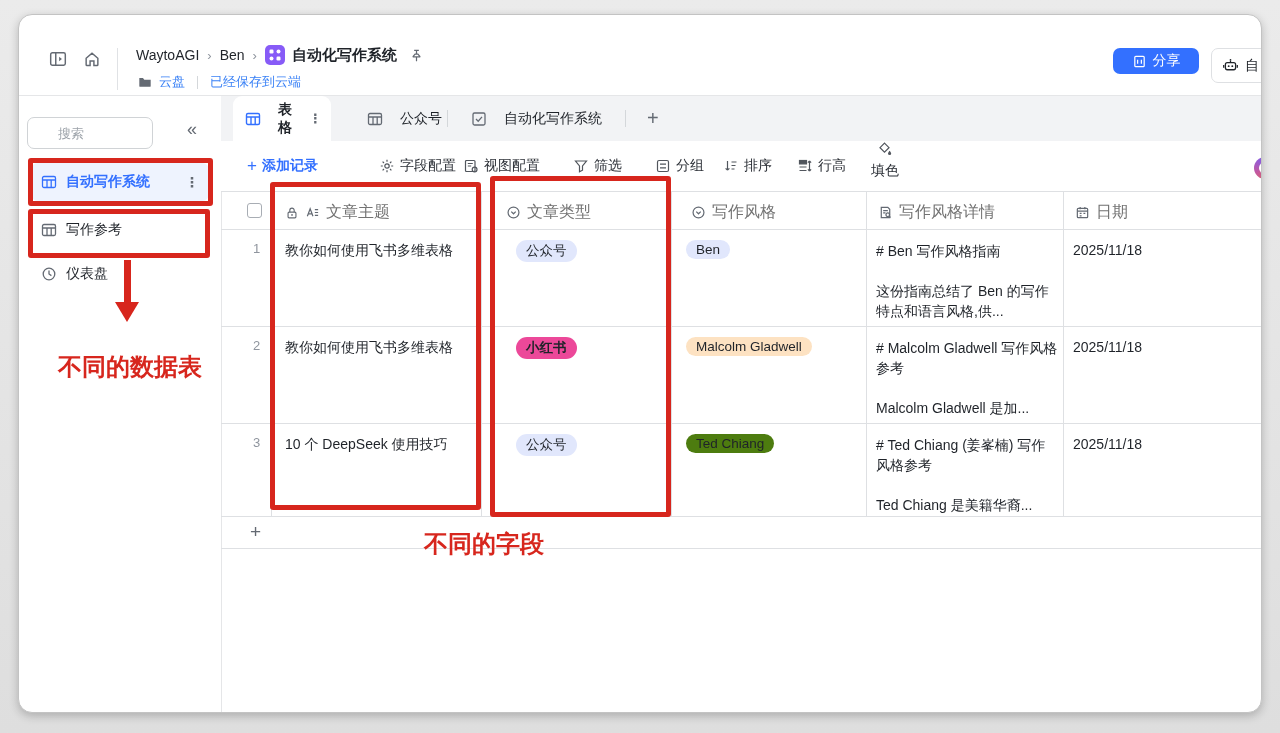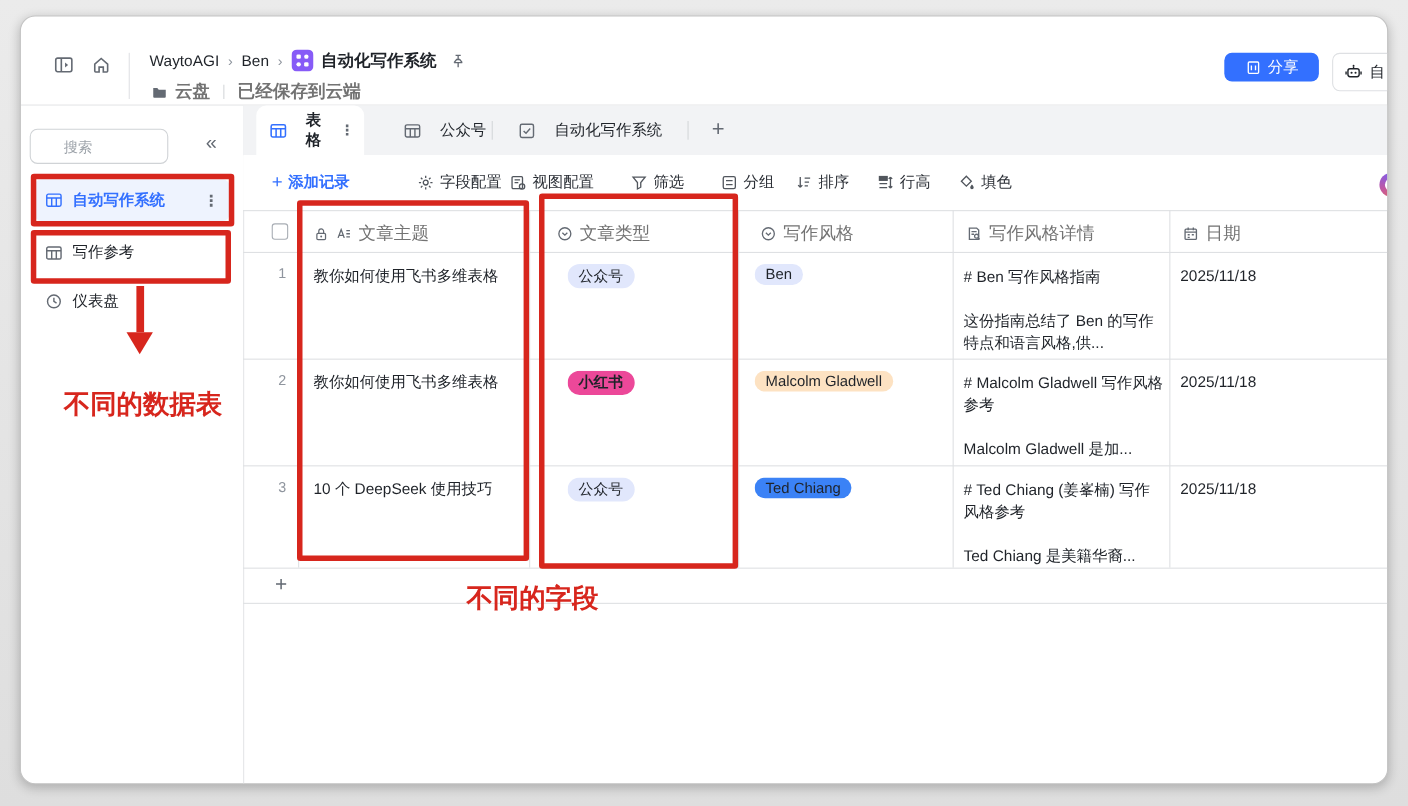--- a/index.html
+++ b/index.html
@@ -8,21 +8,21 @@
   .win { position:absolute; left:18px; top:14px; width:1244px; height:699px; background:#fff; border:1px solid #c3c3c3; border-radius:14px; overflow:hidden; box-shadow:0 3px 10px rgba(0,0,0,.22); }
   .abs { position:absolute; }
   .icon { display:inline-flex; align-items:center; justify-content:center; color:#646a73; }
   .icon svg { display:block; }
   .hline { position:absolute; height:1px; background:#dee0e3; }
   .vline { position:absolute; width:1px; background:#dee0e3; }
   
   .crumb { font-size:14px; color:#1f2329; }
   .crumb-sep { color:#8f959e; font-size:13px; padding:0 8px; }
   .title { font-size:15px; font-weight:bold; }
-  .sub { font-size:16px; color:#737373;font-weight:bold; }
+  .sub { font-size:13px; color:#3b82f6; }
   .btn-blue { background:#3370ff; color:#fff; border-radius:7px; display:flex; align-items:center; gap:6px; justify-content:center; font-size:14px; }
   .btn-ghost { background:#fff; border:1px solid #dee0e3; color:#1f2329; border-radius:7px; display:flex; align-items:center; gap:6px; font-size:14px; padding:0 10px; }
   
   .search { width:126px; height:32px; border:1px solid #d0d3d6; border-radius:7px; padding:0 8px 0 30px; font-size:13px; color:#1f2329; outline:none; font-family:inherit; }
   .search::placeholder { color:#9ca2a9; }
   .side-item { position:absolute; left:12px; width:178px; height:38px; border-radius:7px; display:flex; align-items:center; gap:9px; padding:0 10px; font-size:14px; cursor:pointer; }
   .side-item.active { background:#eef3fe; color:#3370ff; font-weight:bold; }
   .dots { color:#646a73; font-size:14px; letter-spacing:0; }
   
   .tabstrip { position:absolute; left:202px; top:81px; width:1042px; height:45px; background:#f2f3f5; }
@@ -271,21 +271,21 @@
     </div>
     <div class="tool" style="left:576px;">
       <span class="icon">
           <svg width="16" height="16" viewBox="0 0 16 16" fill="none" stroke="#51565d" stroke-width="1.2">
             <rect x="2.5" y="2.5" width="7" height="3.4" fill="#51565d"></rect>
             <path d="M12.5 3v10M12.5 3l-1.6 1.6M12.5 3l1.6 1.6M12.5 13l-1.6-1.6M12.5 13l1.6-1.6M2.5 9h7M2.5 12.5h7"></path>
           </svg>
         </span>
       <span>行高</span>
     </div>
-    <div class="tool" style="left:650px;">
+    <div class="tool" style="left:650px;flex-direction:column;">
       <span class="icon">
           <svg width="16" height="16" viewBox="0 0 16 16" fill="none" stroke="#51565d" stroke-width="1.2">
             <path d="M7.5 2.2 12 6.7 7.5 11.2 3 6.7z"></path>
             <path d="M12.6 9.8s1.6 1.8 1.6 2.7a1.6 1.6 0 0 1-3.2 0c0-.9 1.6-2.7 1.6-2.7z" fill="#51565d" stroke="none"></path>
           </svg>
         </span>
       <span>填色</span>
     </div>
     <div class="ai-ring" style="left:1033px;top:16px;"></div>
   </div>
@@ -380,21 +380,21 @@
   <div class="cell" style="left:497px;top:322px;width:150px;height:80px;"><span class="tag" style="background: #ec4899; font-weight: bold;">小红书</span></div>
   <div class="cell" style="left:667px;top:322px;width:175px;height:80px;"><span class="tag" style="background: rgb(253, 226, 194);">Malcolm Gladwell</span></div>
   <div class="cell detail" style="left:857px;top:324px;width:182px;height:82px;"><span># Malcolm Gladwell 写作风格参考
 
 Malcolm Gladwell 是加...</span></div>
   <div class="cell" style="left:1054px;top:324px;width:180px;height:30px;"><span>2025/11/18</span></div>
 
   <div class="rownum" style="left:234px;top:420px;">3</div>
   <div class="cell" style="left:266px;top:421px;width:190px;height:76px;"><span>10 个 DeepSeek 使用技巧</span></div>
   <div class="cell" style="left:497px;top:419px;width:150px;height:76px;"><span class="tag" style="background: rgb(225, 231, 252);">公众号</span></div>
-  <div class="cell" style="left:667px;top:419px;width:175px;height:76px;"><span class="tag" style="background: #3b82f6;">Ted Chiang</span></div>
+  <div class="cell" style="left:667px;top:419px;width:175px;height:76px;"><span class="tag" style="background: #4d7c0f;">Ted Chiang</span></div>
   <div class="cell detail" style="left:857px;top:421px;width:182px;height:78px;"><span># Ted Chiang (姜峯楠) 写作风格参考
 
 Ted Chiang 是美籍华裔...</span></div>
   <div class="cell" style="left:1054px;top:421px;width:180px;height:30px;"><span>2025/11/18</span></div>
 
   <div class="abs plus" style="left:231px;top:506px;cursor:pointer;">+</div>
 
   <div class="redbox" style="left:9px;top:143px;width:185px;height:48px;"></div>
   <div class="redbox" style="left:9px;top:194px;width:182px;height:49px;"></div>
   <div class="arrow-line" style="left:105px;top:245px;height:42px;"></div>

